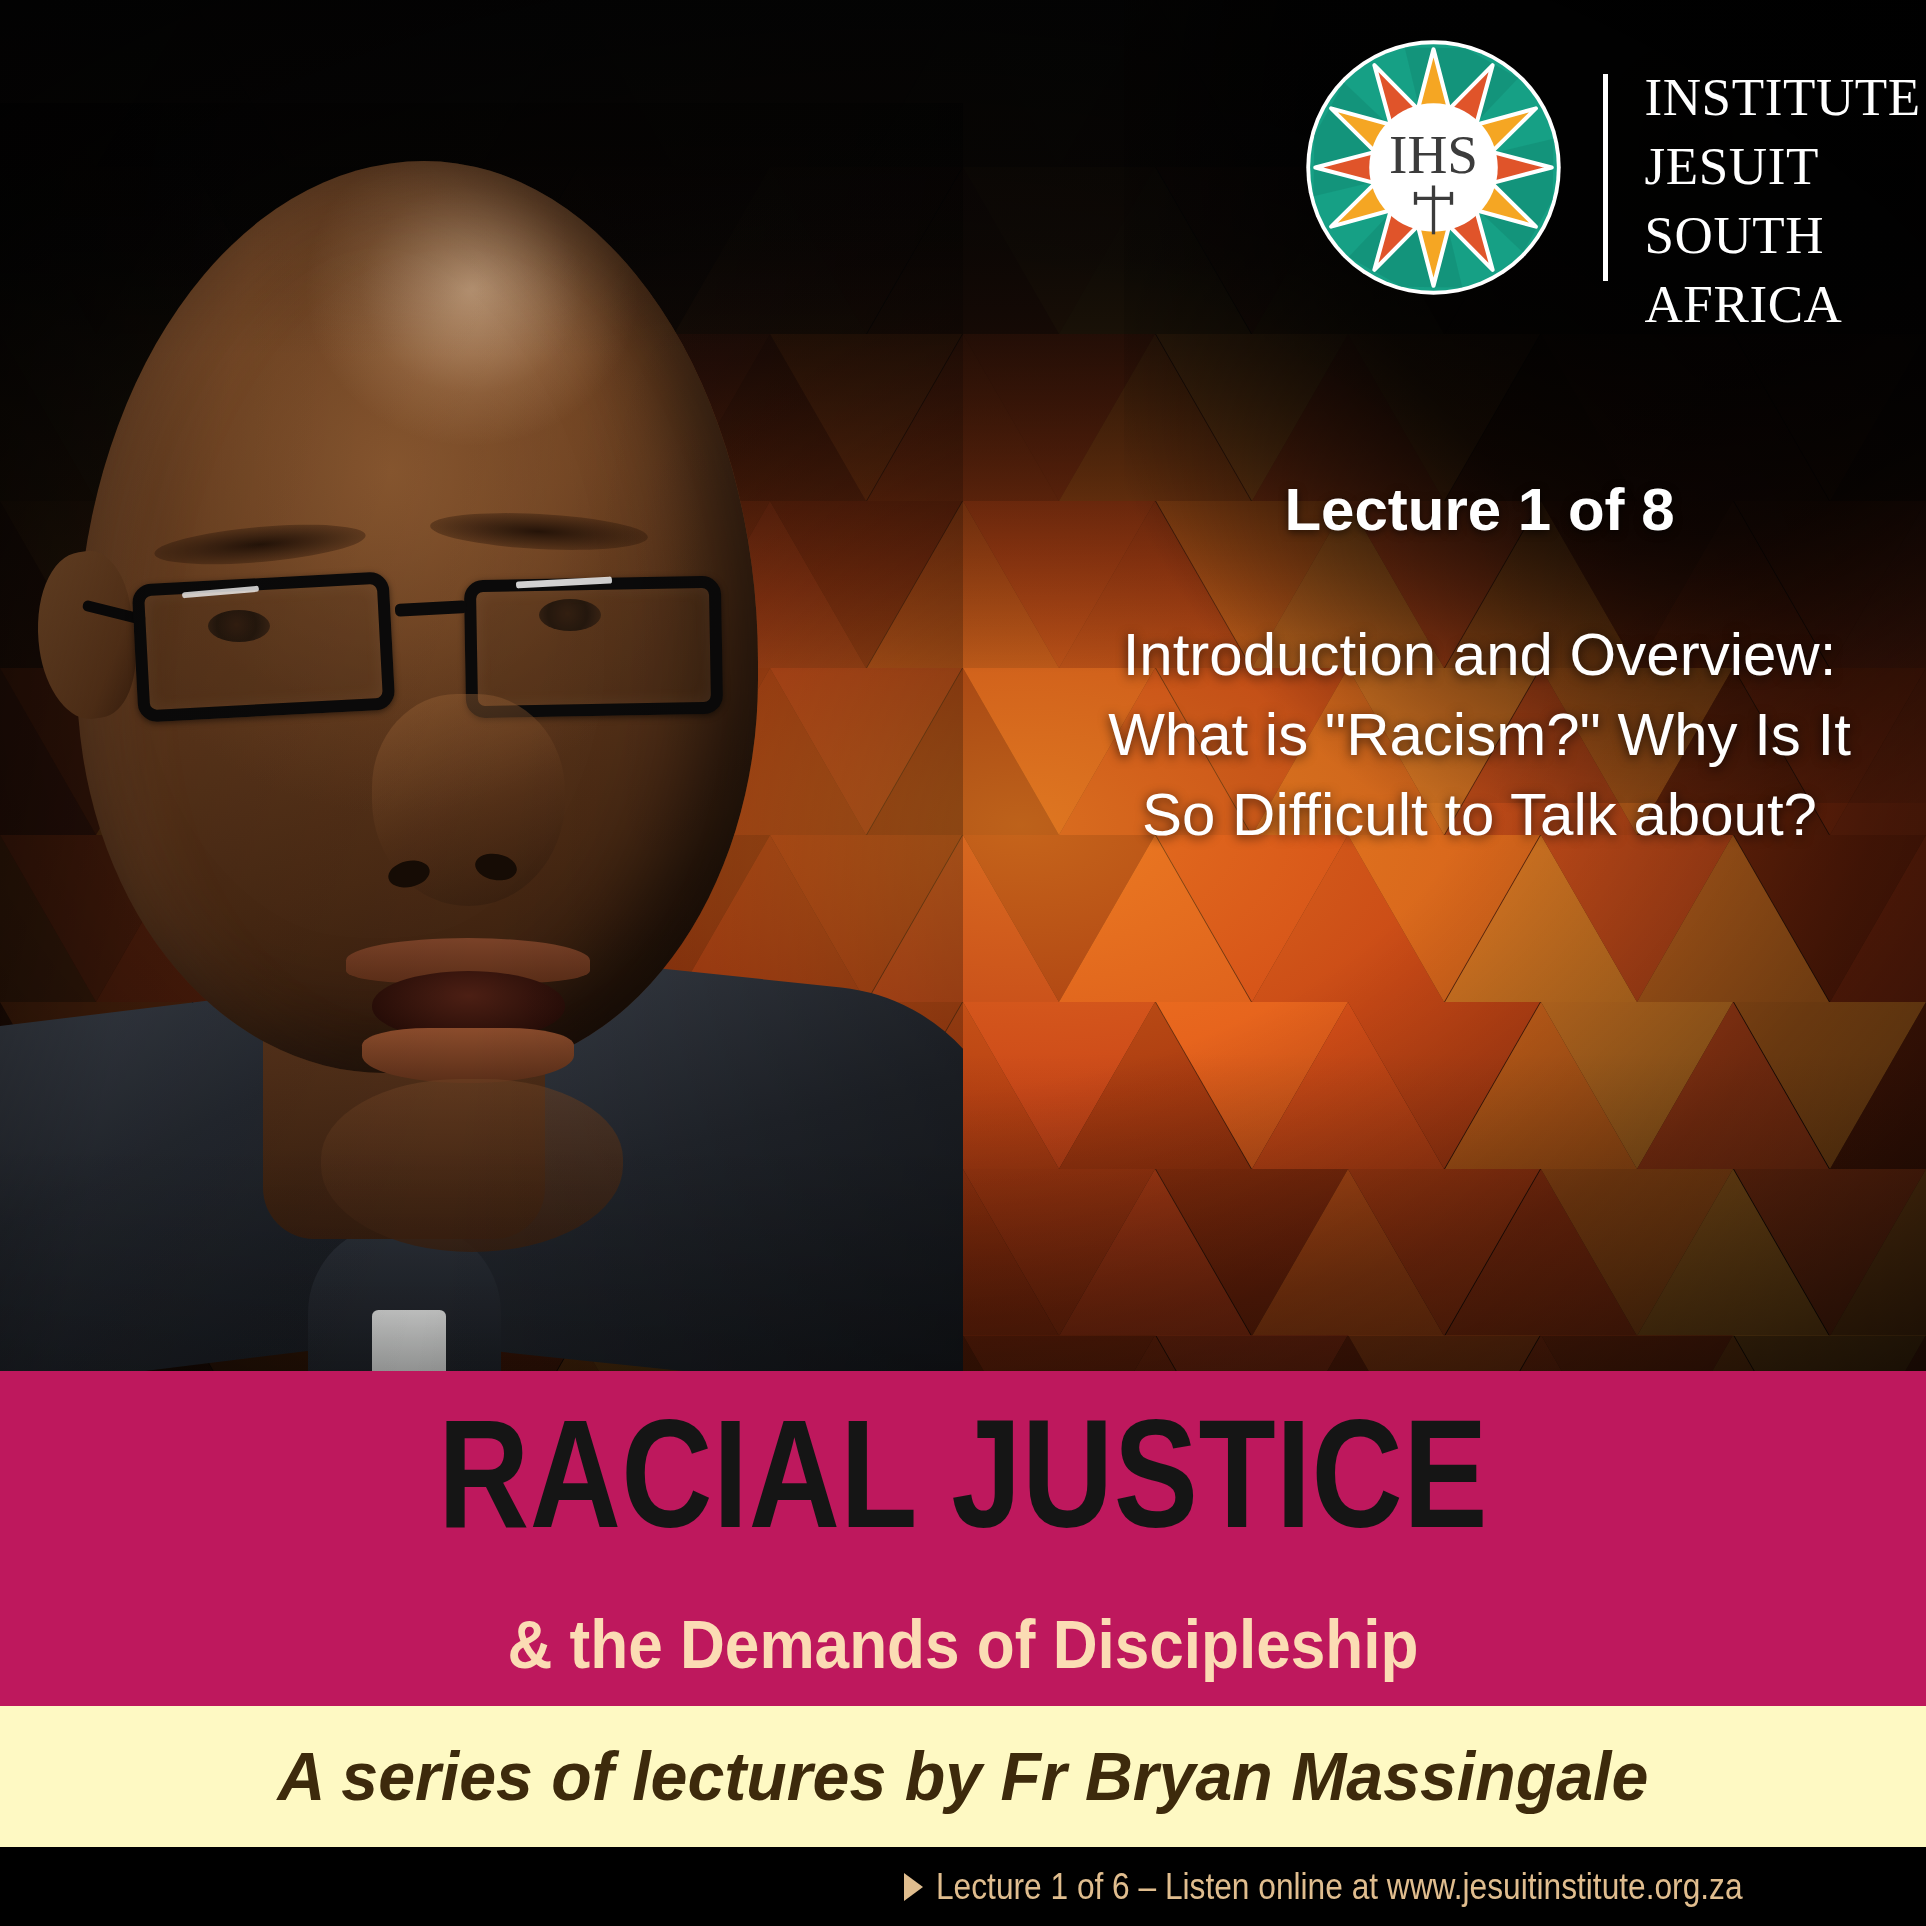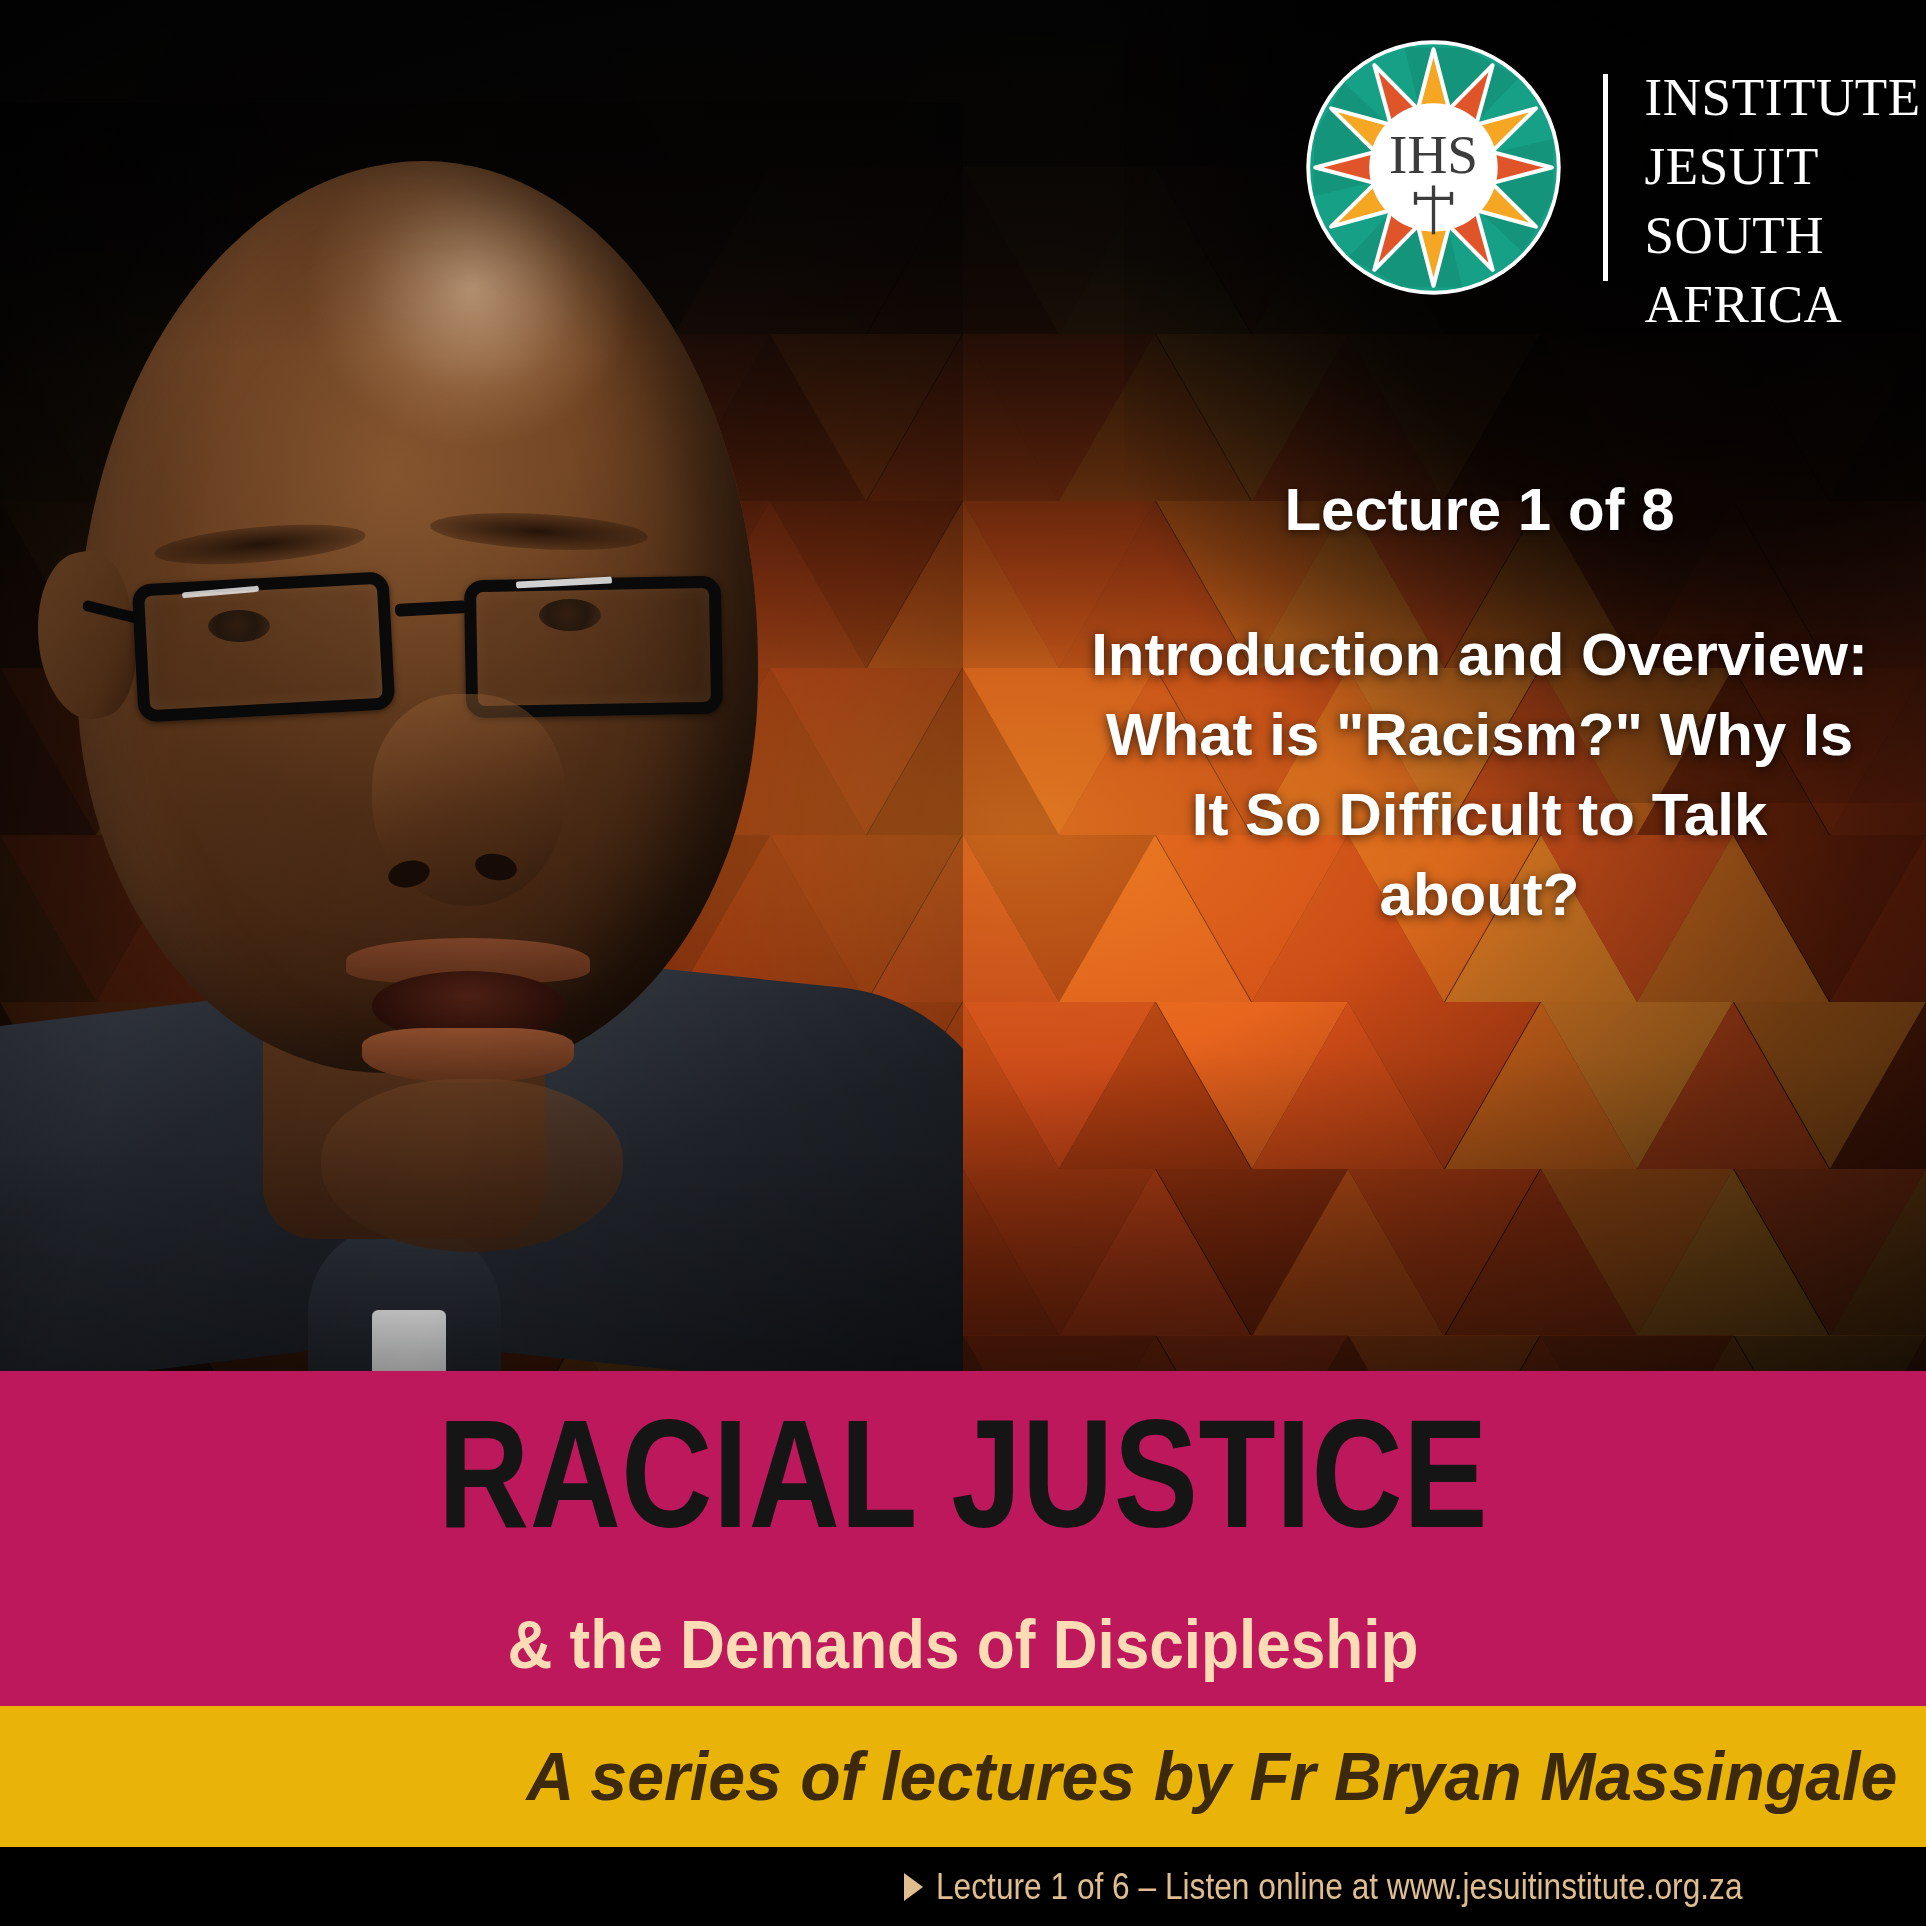--- a/index.html
+++ b/index.html
@@ -211,21 +211,21 @@
     position:absolute; left:1091px; top:476px; width:777px;
     text-align:center;
     color:#ffffff;
   }
   #lecture-number {
     font-size:60px; font-weight:bold; line-height:1.12;
     text-shadow:0 1.9px 9px rgba(0,0,0,0.62);
   }
   #lecture-title {
     margin-top:72px;
-    font-size:60px; font-weight:bold; line-height:1.33;
+    font-size:60px; font-weight:normal; line-height:1.33;
     text-shadow:0 1.9px 10.3px rgba(0,0,0,0.70);
   }
 
   
   #orange-band {
     position:absolute; left:0; top:1371px; width:1926px; height:335px;
     background:#be185d;
     overflow:hidden;
   }
   #series-title {
@@ -246,22 +246,22 @@
     font-size:69px;
     font-weight:bold;
     line-height:1.0;
     transform:scaleX(0.90);
     white-space:nowrap;
   }
 
   
   #white-band {
     position:absolute; left:0; top:1706px; width:1926px; height:141px;
-    background:#eab308;
-    display:flex; align-items:center; justify-content:flex-end;
+    background:#fef9c3;
+    display:flex; align-items:center; justify-content:center;
   }
   #byline {
     color:#3d2a0c;
     font-size:69px;
     font-weight:bold;
     font-style:italic;
     letter-spacing:0px;
     transform:scaleX(0.96);
     white-space:nowrap;
   }

